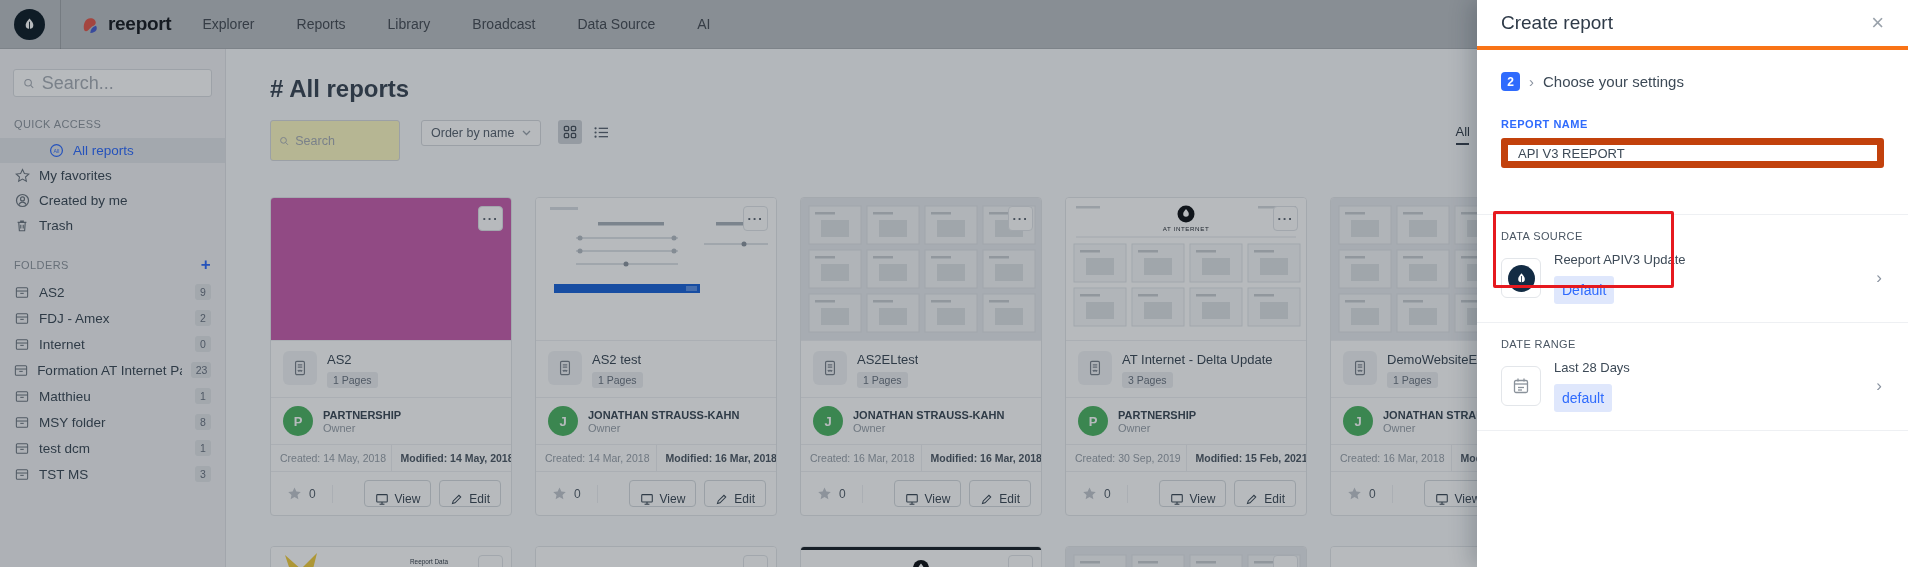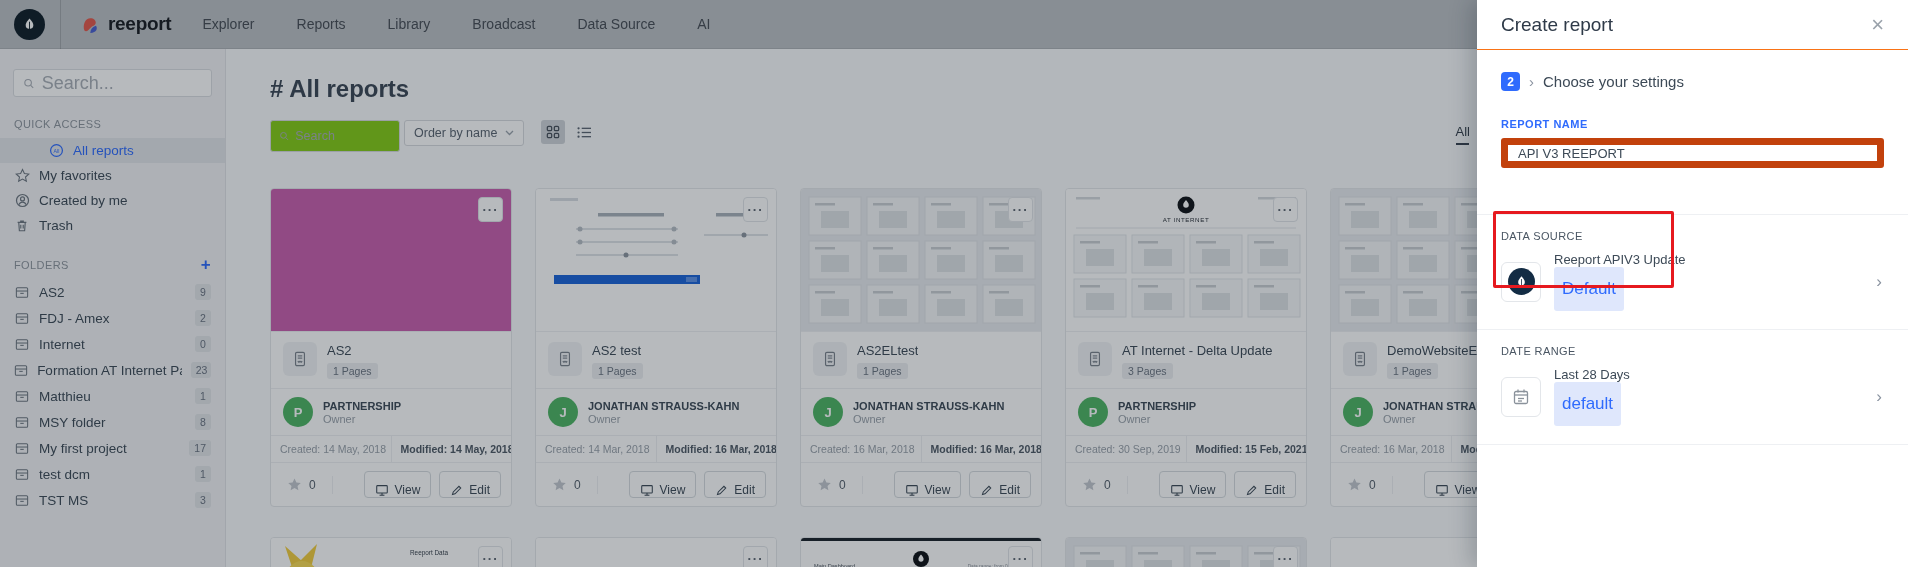--- a/index.html
+++ b/index.html
@@ -34,26 +34,26 @@
   .side-item.active { background:#e3e6ea; color:#2f6bfd;padding-left:48px; }
   .side-item.active .sicon { color:#2f6bfd; }
   .count { margin-left:auto; background:#e2e5e9; color:#6a7380; font-size:10.5px; border-radius:3px;
            padding:2px 5px; min-width:16px; text-align:center; }
   .folder-name { white-space:nowrap; overflow:hidden; text-overflow:clip; max-width:158px; }
 
   
   .main { position:absolute; left:226px; top:49px; right:0; bottom:0; padding:26px 0 0 44px; background:#fafbfc; }
   .main-title { font-size:24px; font-weight:600; color:#3b4755; }
   .toolbar { display:flex; align-items:flex-start; margin-top:17px; width:1200px; }
-  .tb-search { width:130px; height:32px; border:1px solid #d7dade; border-radius:3px; background:#84cc16;
+  .tb-search { width:130px; height:41px; border:1px solid #d7dade; border-radius:3px; background:#fef9c3;
                display:flex; align-items:center; gap:6px; padding:0 8px; }
   .tb-search input { border:none; outline:none; width:100%; font-size:12.5px; color:#58606a;
                      font-family:"Liberation Sans",sans-serif; background:transparent; }
   .tb-search input::placeholder { color:#a8aeb6; }
-  .tb-order { margin-left:4px; width:120px; height:26px; border:1px solid #d7dade; border-radius:3px;
+  .tb-order { margin-left:21px; width:120px; height:26px; border:1px solid #d7dade; border-radius:3px;
               background:#fff; display:flex; align-items:center; justify-content:space-between;
               padding:0 9px; font-size:12.5px; color:#5a6470; cursor:pointer; }
   .tb-views { display:flex; margin-left:17px; gap:7px; align-items:center; }
   .vbtn { width:24px; height:24px; display:flex; align-items:center; justify-content:center;
           border-radius:3px; color:#454e59; cursor:pointer; }
   .vbtn.active { background:#cfd3d8; }
   .tb-all { margin-left:auto; font-size:13px; font-weight:500; color:#333d49; cursor:pointer; padding-top:4px; }
   .tb-all::after { content:""; display:block; width:13px; height:2px; background:#39434f; margin-top:4px; }
 
   
@@ -91,41 +91,41 @@
   .cbtn:first-of-type { margin-left:auto; }
 
   
   .overlay { position:absolute; left:0; top:0; width:1477px; height:567px;
              background:rgba(18,27,38,.30); z-index:20; }
 
   
   .panel { position:absolute; top:0; right:0; width:431px; height:567px; background:#fff; z-index:30;
            box-shadow:-7px 0 20px rgba(25,35,50,.22); }
   .panel-header { height:50px; display:flex; align-items:center; justify-content:space-between;
-                  padding:0 24px; border-bottom:1px solid #f97316; }
+                  padding:0 24px; border-bottom:4px solid #f97316; }
   .panel-title { font-size:19px; color:#2e3a48; }
   .close-x { font-size:22px; color:#9aa2ab; cursor:pointer; line-height:18px; }
   .step-row { display:flex; align-items:center; gap:9px; margin:22px 24px 0; font-size:15px; color:#3d4a57; }
   .step-badge { width:19px; height:19px; background:#2f6bfd; color:#fff; border-radius:4px; display:flex;
                 align-items:center; justify-content:center; font-size:12px; font-weight:bold; }
   .step-caret { color:#8a93a0; font-size:15px; }
   .field-label { margin:27px 24px 8px; font-size:11px; font-weight:bold; color:#2f6bfd; letter-spacing:.5px; }
   .name-input { margin:0 24px; width:383px; height:30px; border:7px solid #c2410c; border-radius:3px;
                 padding:0 10px; font-size:13px; color:#3d4a57; font-family:"Liberation Sans",sans-serif; outline:none; }
   .panel-divider { height:1px; background:#eef0f3; margin-top:46px; }
   .p-section { position:relative; padding:15px 24px 18px; border-bottom:1px solid #eef0f3; cursor:pointer; }
   .section-label { font-size:11px; color:#4a5663; letter-spacing:.4px; margin-bottom:10px; }
   .p-row { display:flex; align-items:center; gap:13px; }
   .iconbox { width:40px; height:40px; border:1px solid #e3e6ea; border-radius:6px; display:flex;
              align-items:center; justify-content:center; flex:0 0 auto; color:#7a828c; }
   .src-circle { width:27px; height:27px; border-radius:50%; background:#132c44; display:flex;
                 align-items:center; justify-content:center; }
   .p-name { font-size:13px; color:#3d4a57; display:block; }
-  .badge-blue { display:inline-block; margin-top:0; background:#dfe7fc; color:#2f6bfd; font-size:17px;
-                padding:12px 8px; border-radius:3px; }
+  .badge-blue { display:inline-block; margin-top:9px; background:#dfe7fc; color:#2f6bfd; font-size:14px;
+                padding:6px 8px; border-radius:3px; }
   .chev { margin-left:auto; color:#8a93a0; font-size:17px; padding-right:2px; }
   .red-box { position:absolute; left:16px; top:-4px; width:181px; height:77px;
              border:3px solid #e6191f; border-radius:2px; pointer-events:none; }
 </style>
 </head>
 <body>
 
 <header class="topnav">
   <div class="ws-circle">
     <svg width="15" height="15" viewBox="0 0 16 16">
@@ -264,31 +264,20 @@
       <div class="side-item">
     <span class="sicon">
           <svg width="14" height="13" viewBox="0 0 16 15" fill="none" stroke="currentColor" stroke-width="1.2">
             <rect x="1.5" y="2" width="13" height="11" rx="1.3"></rect>
             <line x1="1.5" y1="5.8" x2="14.5" y2="5.8"></line>
             <line x1="6" y1="8.5" x2="10" y2="8.5"></line>
           </svg>
         </span>
     <span class="folder-name">MSY folder</span>
     <span class="count">8</span>
-      </div>
-      <div class="side-item">
-    <span class="sicon">
-          <svg width="14" height="13" viewBox="0 0 16 15" fill="none" stroke="currentColor" stroke-width="1.2">
-            <rect x="1.5" y="2" width="13" height="11" rx="1.3"></rect>
-            <line x1="1.5" y1="5.8" x2="14.5" y2="5.8"></line>
-            <line x1="6" y1="8.5" x2="10" y2="8.5"></line>
-          </svg>
-        </span>
-    <span class="folder-name">My first project</span>
-    <span class="count">17</span>
       </div>
       <div class="side-item">
     <span class="sicon">
           <svg width="14" height="13" viewBox="0 0 16 15" fill="none" stroke="currentColor" stroke-width="1.2">
             <rect x="1.5" y="2" width="13" height="11" rx="1.3"></rect>
             <line x1="1.5" y1="5.8" x2="14.5" y2="5.8"></line>
             <line x1="6" y1="8.5" x2="10" y2="8.5"></line>
           </svg>
         </span>
     <span class="folder-name">test dcm</span>

